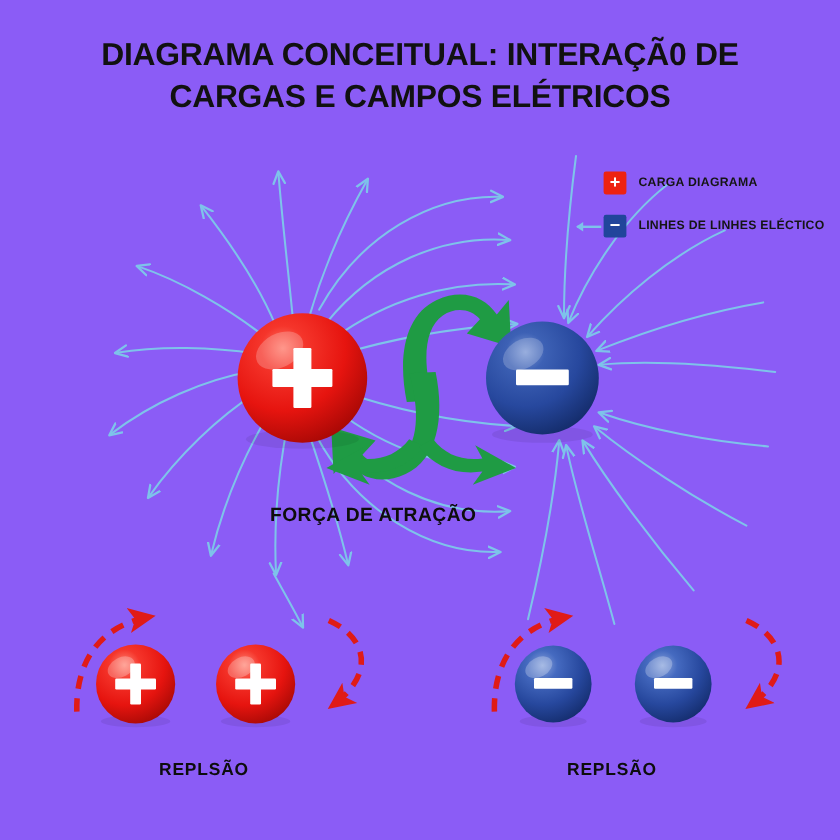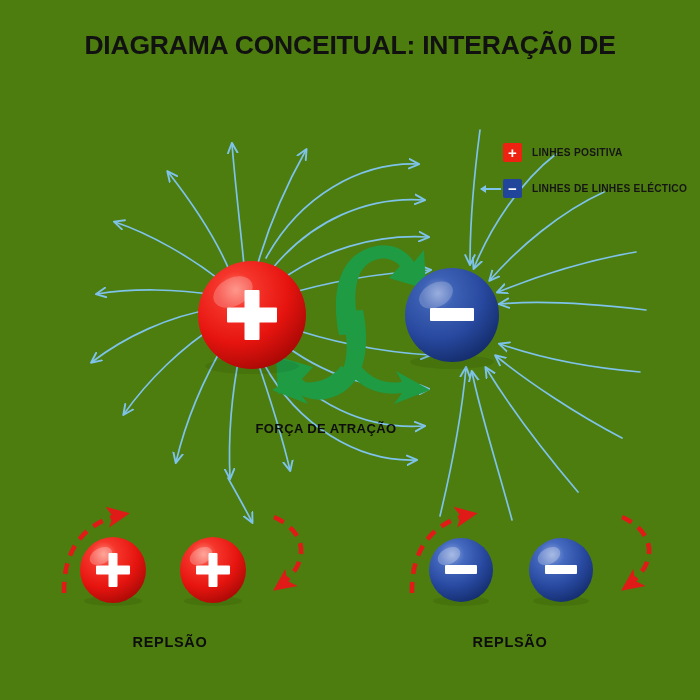--- a/index.html
+++ b/index.html
@@ -12,21 +12,21 @@
     height: 700px;
     position: relative;
     overflow: hidden;
     font-family: "Liberation Sans", sans-serif;
   }
   #stage {
     position: absolute;
     left: 0; top: 0;
     width: 700px;
     height: 700px;
-    background: #4d7c0f;
+    background: #8b5cf6;
   }
   .title-block {
     position: absolute;
     left: 0;
     top: 28px;
     width: 700px;
     text-align: center;
     color: #111111;
     font-weight: bold;
     font-size: 26.5px;
@@ -101,24 +101,24 @@
   }
 
   .caption {
     position: absolute;
     text-align: center;
     font-weight: bold;
     color: #0d0d0d;
     white-space: nowrap;
   }
   #caption-attraction {
-    left: 15px;
+    left: 0;
     top: 421px;
     width: 622px;
-    font-size: 13px;
+    font-size: 16px;
     letter-spacing: 0.4px;
   }
   #caption-repulsion-left {
     left: 60px;
     top: 634px;
     width: 220px;
     font-size: 14.5px;
     letter-spacing: 0.7px;
   }
   #caption-repulsion-right {
@@ -129,20 +129,21 @@
     letter-spacing: 0.7px;
   }
 </style>
 </head>
 <body>
 
 <div id="stage">
 
   <div class="title-block">
     <span class="title-line">DIAGRAMA CONCEITUAL: INTERAÇÃ0 DE</span>
+    <span class="title-line">CARGAS E CAMPOS ELÉTRICOS</span>
   </div>
 
   <svg class="layer" viewBox="0 0 700 700">
     <defs>
       <radialGradient id="gradRed" cx="35%" cy="27%" r="78%">
         <stop offset="0%" stop-color="#ff7a6b"></stop>
         <stop offset="22%" stop-color="#f5352b"></stop>
         <stop offset="62%" stop-color="#e6140f"></stop>
         <stop offset="100%" stop-color="#a80805"></stop>
       </radialGradient>
@@ -316,21 +317,21 @@
     <g fill="none" stroke="#7ec3ea" stroke-width="1.7" stroke-linecap="round" marker-end="url(#fieldArrow)">
       <path d="M 228 478 C 238 496 246 510 252 522"></path>
     </g>
   </svg>
 
   <div class="legend">
     <div class="legend-row">
       <div class="legend-swatch pos">
         <span class="glyph">+</span>
       </div>
-      <span class="legend-label">LINHES POSITIVA</span>
+      <span class="legend-label">CARGA DIAGRAMA</span>
     </div>
     <div class="legend-row">
       <div class="legend-swatch neg">
         <span class="legend-lead"></span>
         <span class="glyph">−</span>
       </div>
       <span class="legend-label">LINHES DE LINHES ELÉCTICO</span>
     </div>
   </div>
 

